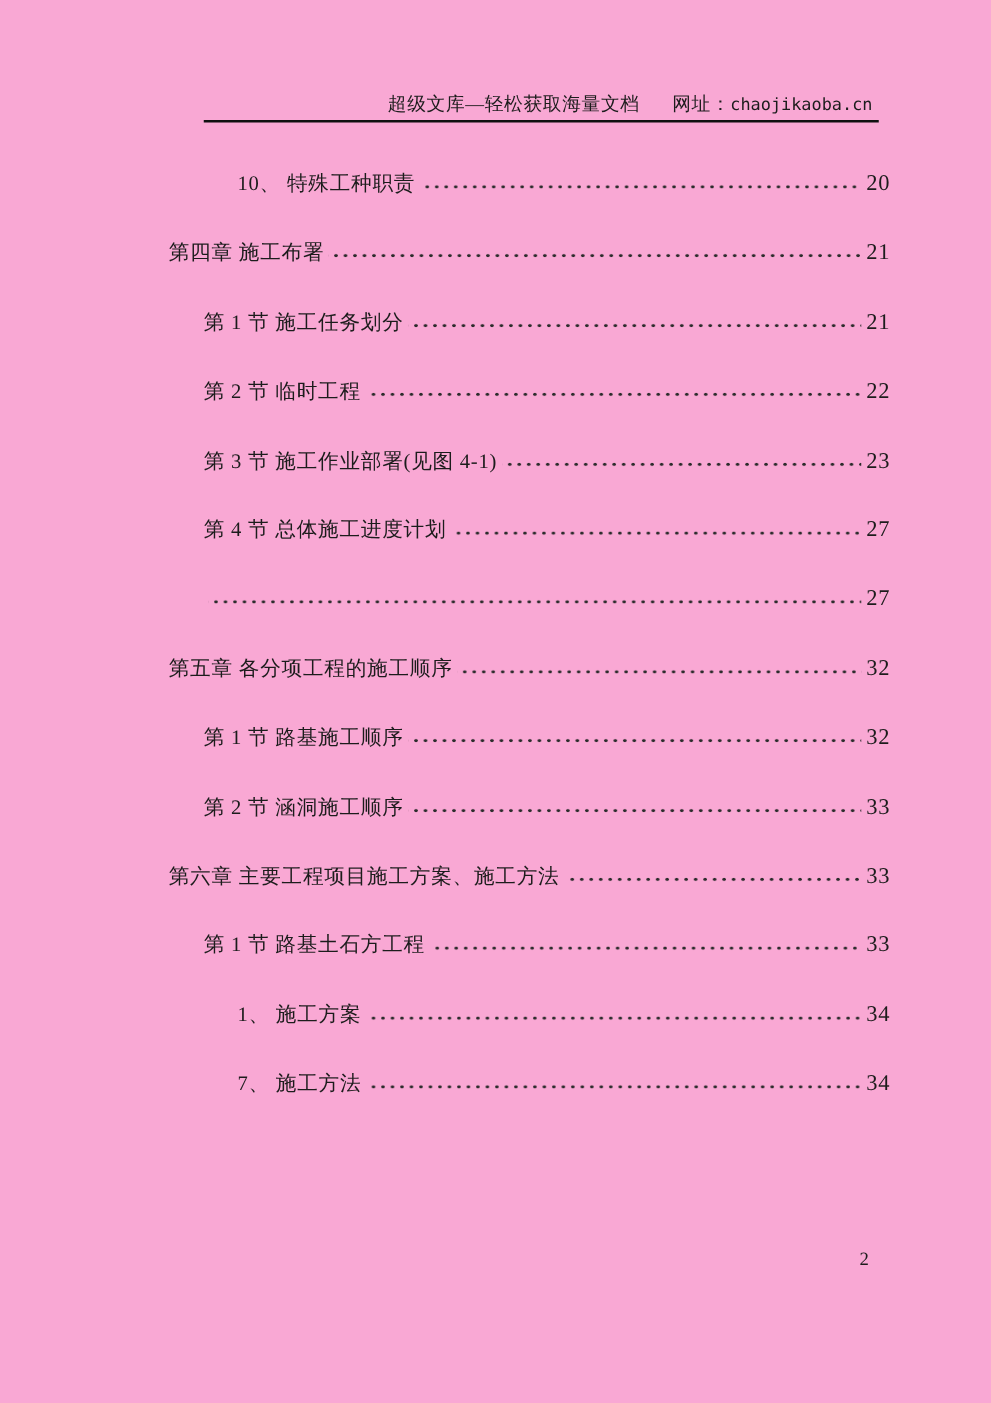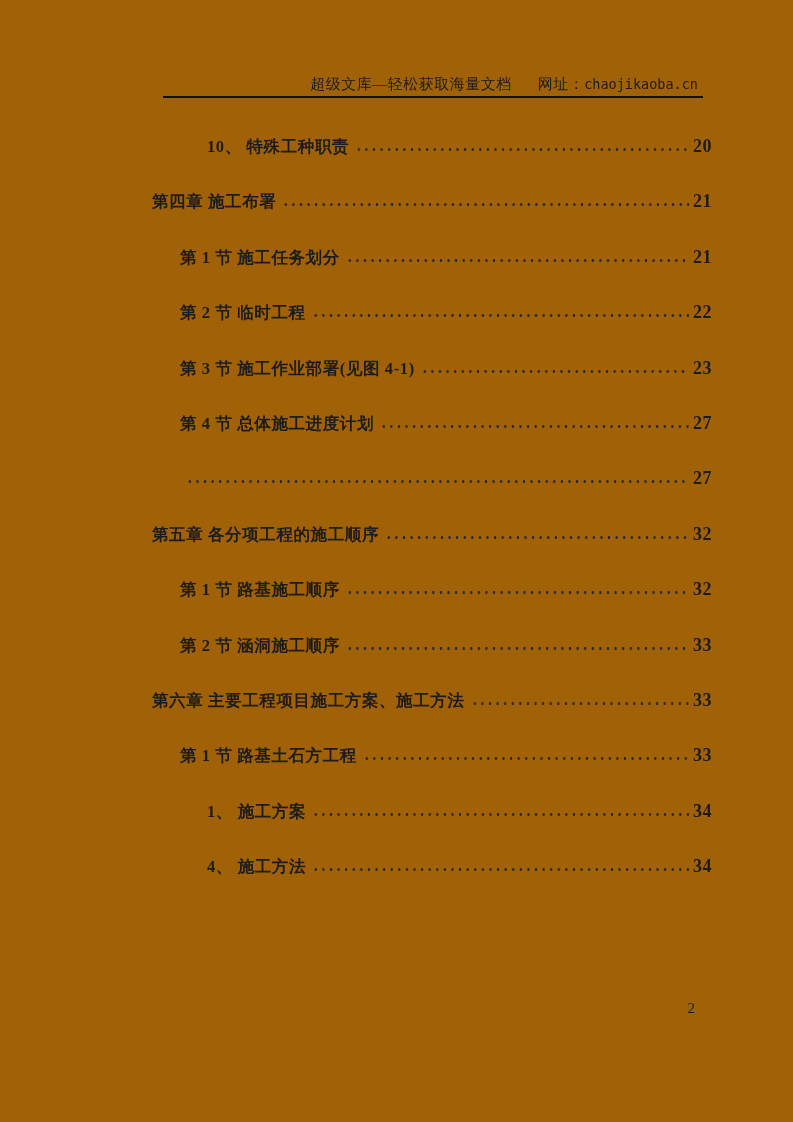--- a/index.html
+++ b/index.html
@@ -4,21 +4,21 @@
 <style>
   html, body {
     margin: 0;
     padding: 0;
     background: #ffffff;
   }
   .page {
     position: relative;
     width: 793px;
     height: 1122px;
-    background: #a16207;
+    background: #f9a8d4;
     font-family: "Liberation Serif", "DejaVu Serif", serif;
     color: #1c1c1c;
     overflow: hidden;
   }
   
   .header {
     position: absolute;
     top: 74px;
     left: 163px;
     right: 95px;
@@ -41,23 +41,22 @@
   }
   .header-rule {
     border-bottom: 2px solid #101010;
     margin-top: 2px;
     margin-right: -5px;
   }
   
   .toc {
     position: absolute;
     top: 136px;
-    left: 152px;
+    left: 135px;
     right: 81px;
-    font-weight: bold;
   }
   .toc-row {
     display: flex;
     align-items: baseline;
     height: 55.4px;
     font-size: 16.5px;
     line-height: 20px;
   }
   .toc-row.lv1 { padding-left: 28px; justify-content: space-between; }
   .toc-row.lv2 { padding-left: 55px; }
@@ -173,21 +172,21 @@
       <span class="toc-page">33</span>
     </div>
 
     <div class="toc-row lv2">
       <span class="toc-label">1、 施工方案</span>
       <span class="toc-leader"></span>
       <span class="toc-page">34</span>
     </div>
 
     <div class="toc-row lv2">
-      <span class="toc-label">4、 施工方法</span>
+      <span class="toc-label">7、 施工方法</span>
       <span class="toc-leader"></span>
       <span class="toc-page">34</span>
     </div>
 
 
   </div>
 
   <div class="footer">
     <span>2</span>
   </div>

